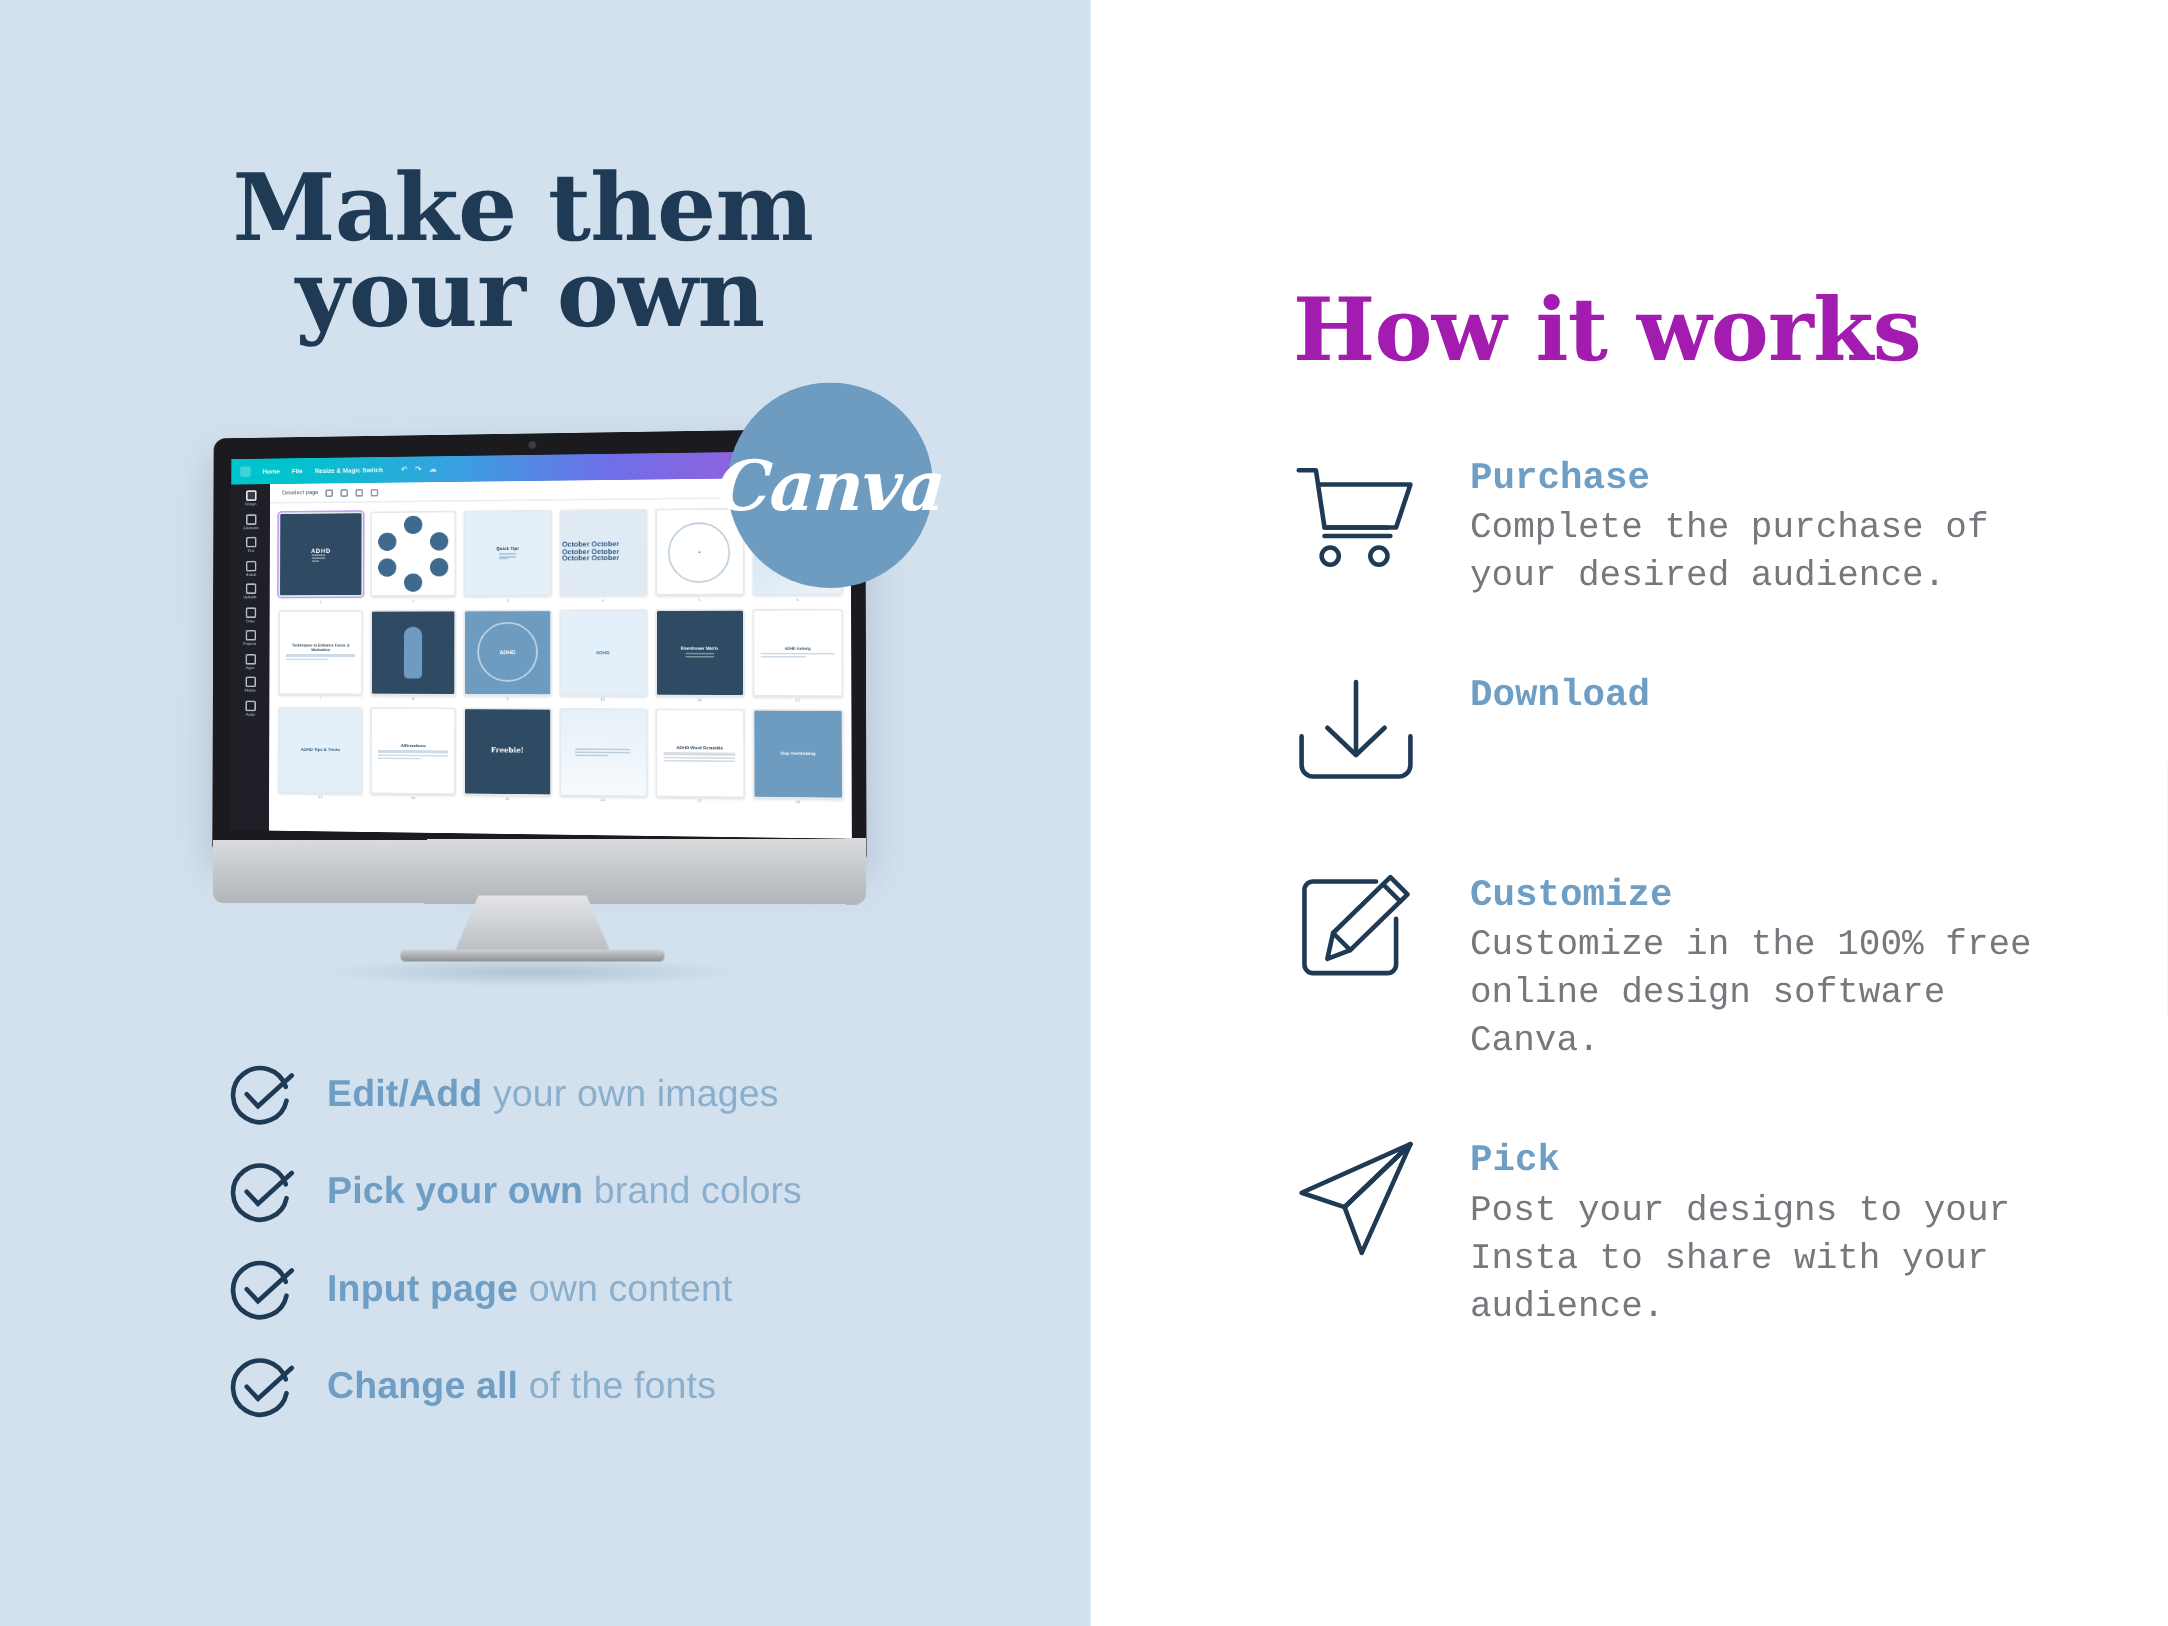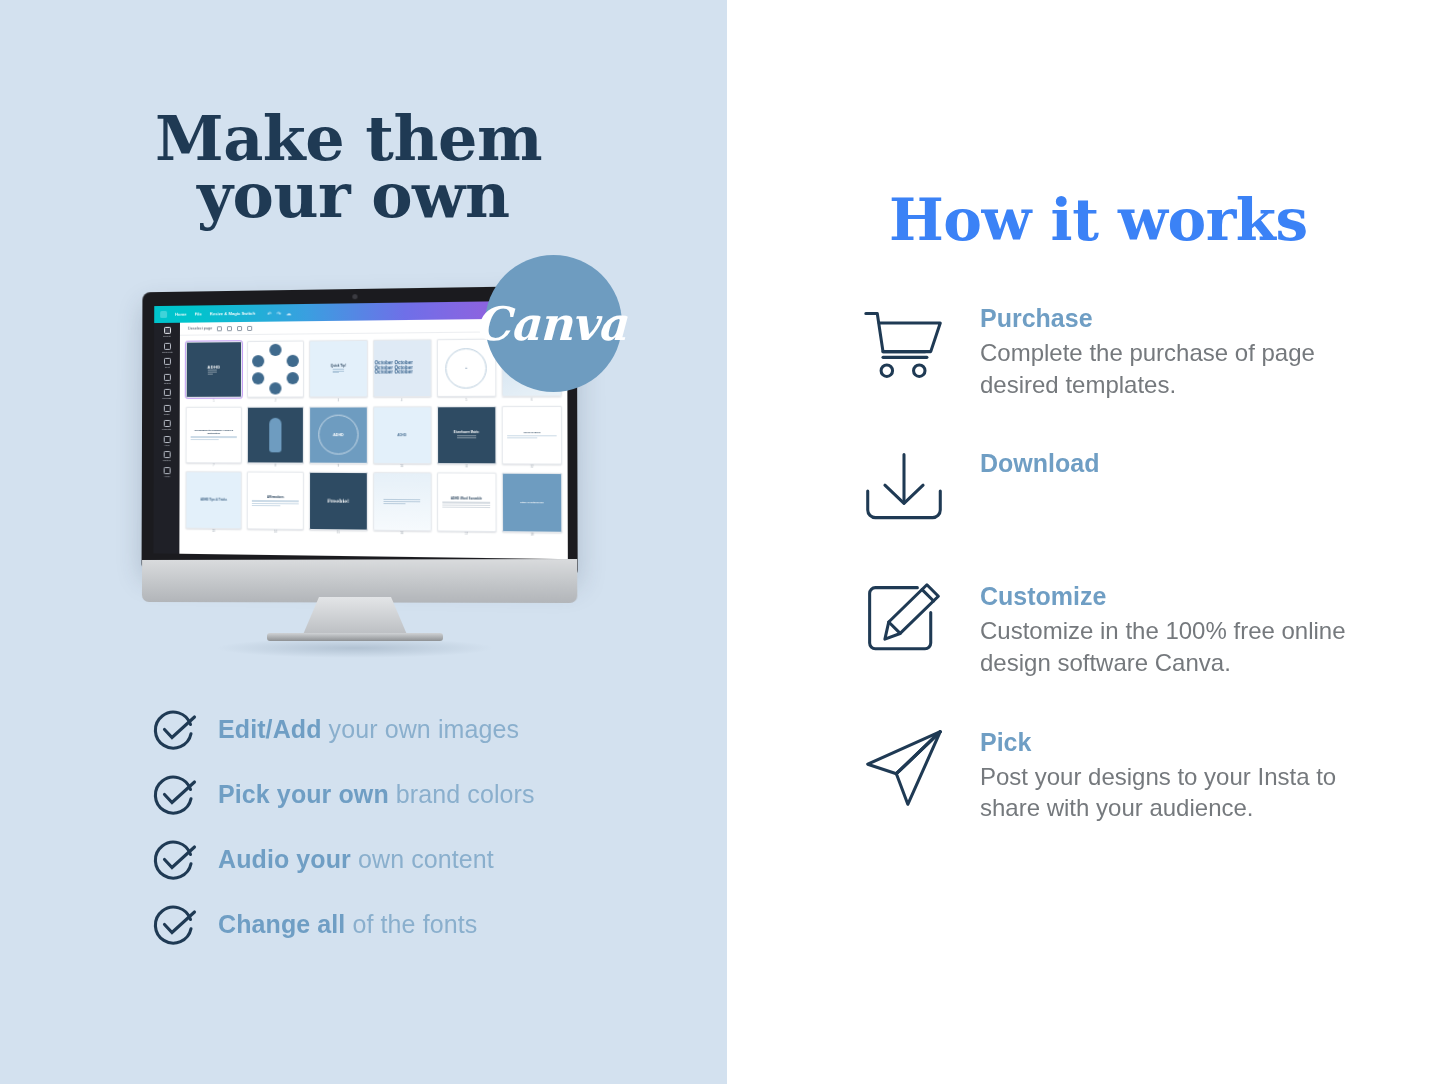--- a/index.html
+++ b/index.html
@@ -158,26 +158,26 @@
   .check-row{ display:flex; align-items:center; gap:20px; height:65px; }
   .check-ico{ width:48px;height:48px; flex:0 0 48px; }
   .check-txt{ font-size:25px; color:#7ea7c9; letter-spacing:.1px; white-space:nowrap;}
   .check-txt b{ color:#6f9ec4; font-weight:700; }
   .check-txt .rest{ color:#8aafcd; font-weight:400; }
 
   
   #hiw-title{
     position:absolute; left:862px; top:186px;
     font-family:"DejaVu Serif", serif; font-weight:700;
-    font-size:58px; color:#3b82f6; letter-spacing:-0.5px;margin-left:27px;
+    font-size:58px; color:#a21caf; letter-spacing:-0.5px;
   }
   #steps{ position:absolute; left:860px; top:300px; width:520px; }
   .step{ display:flex; gap:32px; align-items:flex-start; margin-bottom:45px; }
   .step-ico{ width:88px; flex:0 0 88px; height:88px; display:flex;align-items:center;justify-content:center;}
-  .step-body{ padding-top:4px; }
+  .step-body{ padding-top:4px;font-family:Liberation Mono, monospace; }
   .step-title{ font-size:25px; font-weight:700; color:#6f9ec4; margin-bottom:4px; }
   .step-desc{ font-size:24px; color:#75797d; line-height:1.32; }
 </style>
 </head>
 <body>
 
 <div id="left-panel">
 
   <h1 id="headline">
     <span class="l1">Make them</span>
@@ -484,21 +484,21 @@
     </div>
 
     <div class="check-row">
       <span class="check-ico">
         <svg viewBox="0 0 48 48" width="48" height="48" fill="none" stroke="#1f3a54" stroke-width="3.1" stroke-linecap="round">
           <path d="M40.5 18.5A18 18 0 1 0 41 27.8"></path>
             <path d="M14.5 23.5 L22 31.5 L44.5 11"></path>
         </svg>
       </span>
       <span class="check-txt">
-        <b>Audio your</b><span class="rest"> own content</span>
+        <b>Input page</b><span class="rest"> own content</span>
       </span>
     </div>
 
     <div class="check-row">
       <span class="check-ico">
         <svg viewBox="0 0 48 48" width="48" height="48" fill="none" stroke="#1f3a54" stroke-width="3.1" stroke-linecap="round">
           <path d="M40.5 18.5A18 18 0 1 0 41 27.8"></path>
             <path d="M14.5 23.5 L22 31.5 L44.5 11"></path>
         </svg>
       </span>
@@ -521,21 +521,21 @@
       <svg viewBox="0 0 88 88" width="84" height="84" fill="none" stroke="#1f3a54" stroke-width="3.2" stroke-linecap="round" stroke-linejoin="round">
         <path d="M4 12 h12 l6 40 h44"></path>
         <path d="M18 22 h64 l-10 30 H22"></path>
         <path d="M22 58 h46"></path>
         <circle cx="26" cy="72" r="6"></circle>
           <circle cx="60" cy="72" r="6"></circle>
       </svg>
     </div>
     <div class="step-body">
       <div class="step-title">Purchase</div>
-      <div class="step-desc">Complete the purchase of page desired templates.</div>
+      <div class="step-desc">Complete the purchase of your desired audience.</div>
     </div>
   </div>
 
   <div class="step">
     <div class="step-ico">
       <svg viewBox="0 0 88 88" width="84" height="84" fill="none" stroke="#1f3a54" stroke-width="3.2" stroke-linecap="round" stroke-linejoin="round">
         <path d="M44 8 V58"></path>
           <path d="M24 40 L44 59 L64 40"></path>
         <path d="M6 46 V66 a8 8 0 0 0 8 8 h60 a8 8 0 0 0 8-8 V46"></path>
       </svg>

